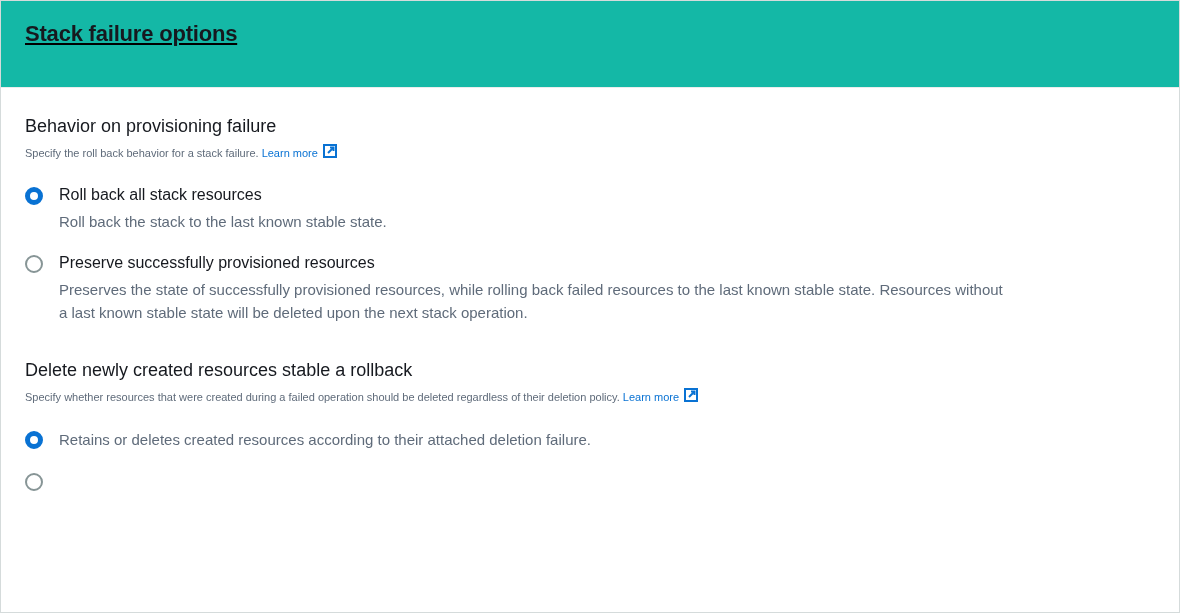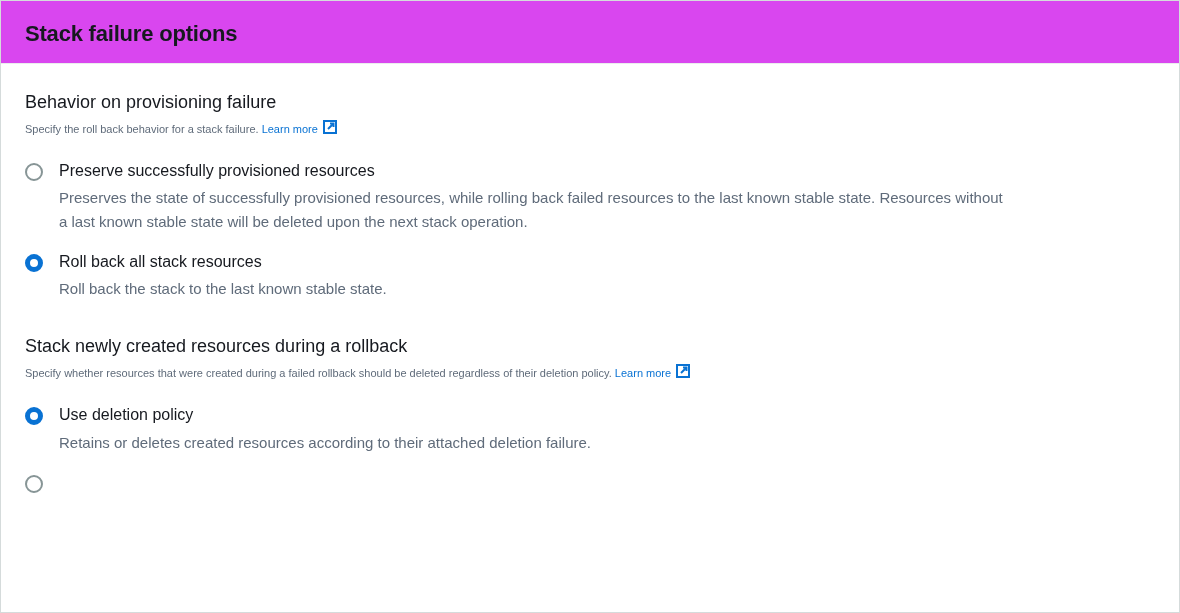--- a/index.html
+++ b/index.html
@@ -12,23 +12,24 @@
       background: #ffffff;
       width: 1180px;
       height: 613px;
     }
     .panel {
       border: 1px solid #d5dbdb;
       width: 1180px;
       height: 613px;
     }
     .panel-header {
-      background: #d946ef;
+      background: #14b8a6;
       border-bottom: 1px solid #eaeded;
-      padding: 20px 24px 16px 24px;
+      padding: 20px 24px 40px 24px;
+      text-decoration: underline;
     }
     .panel-title {
       font-size: 22px;
       font-weight: 700;
       color: #16191f;
       letter-spacing: -0.2px;
     }
     .panel-body {
       padding: 28px 36px 24px 24px;
     }
@@ -113,52 +114,51 @@
       <div class="section-desc">
         <span>Specify the roll back behavior for a stack failure. </span><a class="link"><span>Learn more</span><span class="ext-icon"><svg width="16" height="16" viewBox="0 0 16 16" fill="none">
                 <rect x="2" y="2" width="12" height="12" stroke="#0972d3" stroke-width="2" fill="none"></rect>
                 <path d="M6 10 L11 5" stroke="#0972d3" stroke-width="2"></path>
                 <path d="M8 4.5 L11.5 4.5 L11.5 8" stroke="#0972d3" stroke-width="2" fill="none"></path>
               </svg></span></a>
       </div>
 
       <div class="radio-group">
         <div class="radio-option">
+          <div class="radio-circle selected"></div>
+          <div class="radio-content">
+            <div class="radio-label">Roll back all stack resources</div>
+            <div class="radio-desc">Roll back the stack to the last known stable state.</div>
+          </div>
+        </div>
+
+        <div class="radio-option">
           <div class="radio-circle"></div>
           <div class="radio-content">
             <div class="radio-label">Preserve successfully provisioned resources</div>
             <div class="radio-desc">Preserves the state of successfully provisioned resources, while rolling back failed resources to the last known stable state. Resources without a last known stable state will be deleted upon the next stack operation.</div>
           </div>
         </div>
-
-        <div class="radio-option">
-          <div class="radio-circle selected"></div>
-          <div class="radio-content">
-            <div class="radio-label">Roll back all stack resources</div>
-            <div class="radio-desc">Roll back the stack to the last known stable state.</div>
-          </div>
-        </div>
       </div>
     </div>
 
     <div class="section">
-      <div class="section-heading">Stack newly created resources during a rollback</div>
+      <div class="section-heading">Delete newly created resources stable a rollback</div>
       <div class="section-desc">
-        <span>Specify whether resources that were created during a failed rollback should be deleted regardless of their deletion policy. </span><a class="link"><span>Learn more</span><span class="ext-icon"><svg width="16" height="16" viewBox="0 0 16 16" fill="none">
+        <span>Specify whether resources that were created during a failed operation should be deleted regardless of their deletion policy. </span><a class="link"><span>Learn more</span><span class="ext-icon"><svg width="16" height="16" viewBox="0 0 16 16" fill="none">
                 <rect x="2" y="2" width="12" height="12" stroke="#0972d3" stroke-width="2" fill="none"></rect>
                 <path d="M6 10 L11 5" stroke="#0972d3" stroke-width="2"></path>
                 <path d="M8 4.5 L11.5 4.5 L11.5 8" stroke="#0972d3" stroke-width="2" fill="none"></path>
               </svg></span></a>
       </div>
 
       <div class="radio-group">
         <div class="radio-option">
           <div class="radio-circle selected"></div>
           <div class="radio-content">
-            <div class="radio-label">Use deletion policy</div>
             <div class="radio-desc">Retains or deletes created resources according to their attached deletion failure.</div>
           </div>
         </div>
 
         <div class="radio-option">
           <div class="radio-circle"></div>
           <div class="radio-content">
           </div>
         </div>
       </div>

